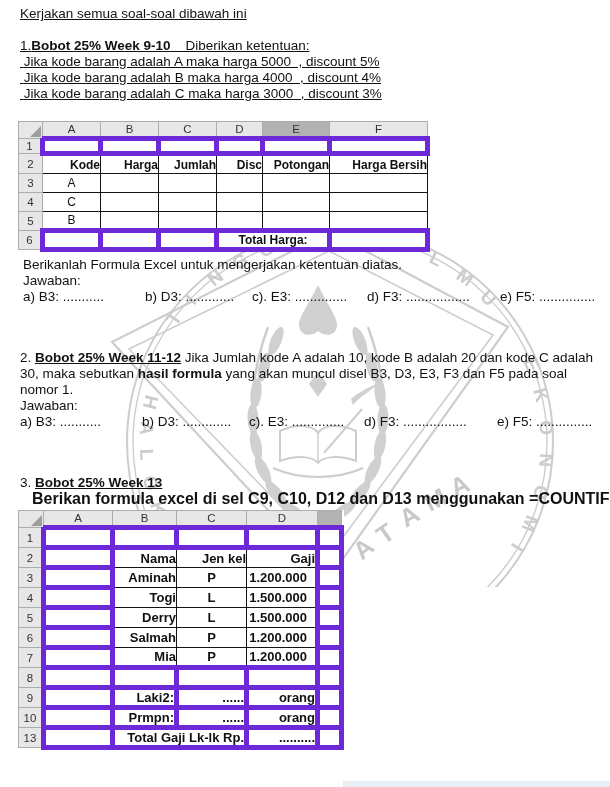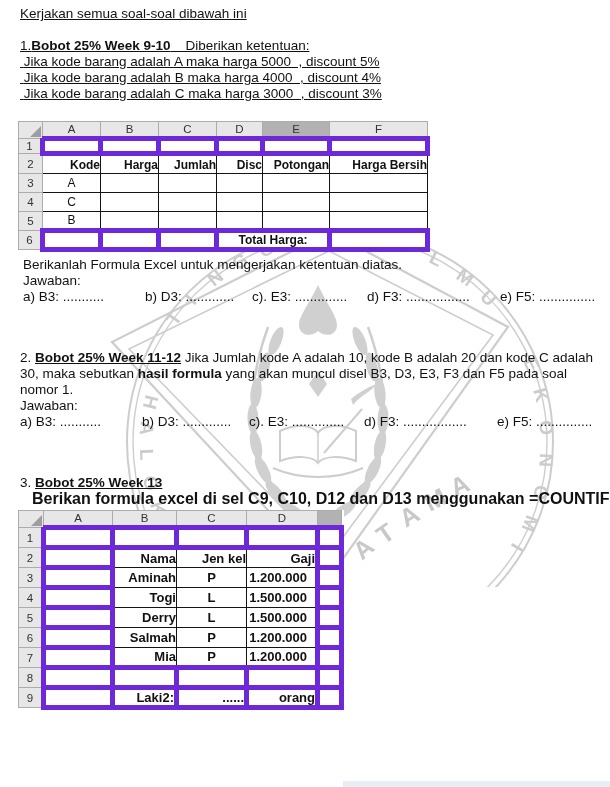--- a/index.html
+++ b/index.html
@@ -305,16 +305,31 @@
         <td class="g"></td>
       </tr>
   <tr style="height:20px">
         <th class="rn">9</th>
         <td class="g"></td>
         <td class="g lft">Laki2:</td>
         <td class="g lft">......</td>
         <td class="g lft">orang</td>
         <td class="g"></td>
       </tr>
+  <tr style="height:20px">
+        <th class="rn">10</th>
+        <td class="g"></td>
+        <td class="g lft">Prmpn:</td>
+        <td class="g lft">......</td>
+        <td class="g lft">orang</td>
+        <td class="g"></td>
+      </tr>
+  <tr style="height:20px">
+        <th class="rn">13</th>
+        <td class="g"></td>
+        <td class="g lft" colspan="2">Total Gaji Lk-lk Rp.</td>
+        <td class="g lft">..........</td>
+        <td class="g"></td>
+      </tr>
 </tbody>
   </table>
 
 <div class="bottom-strip"></div>
 
 </body></html>

